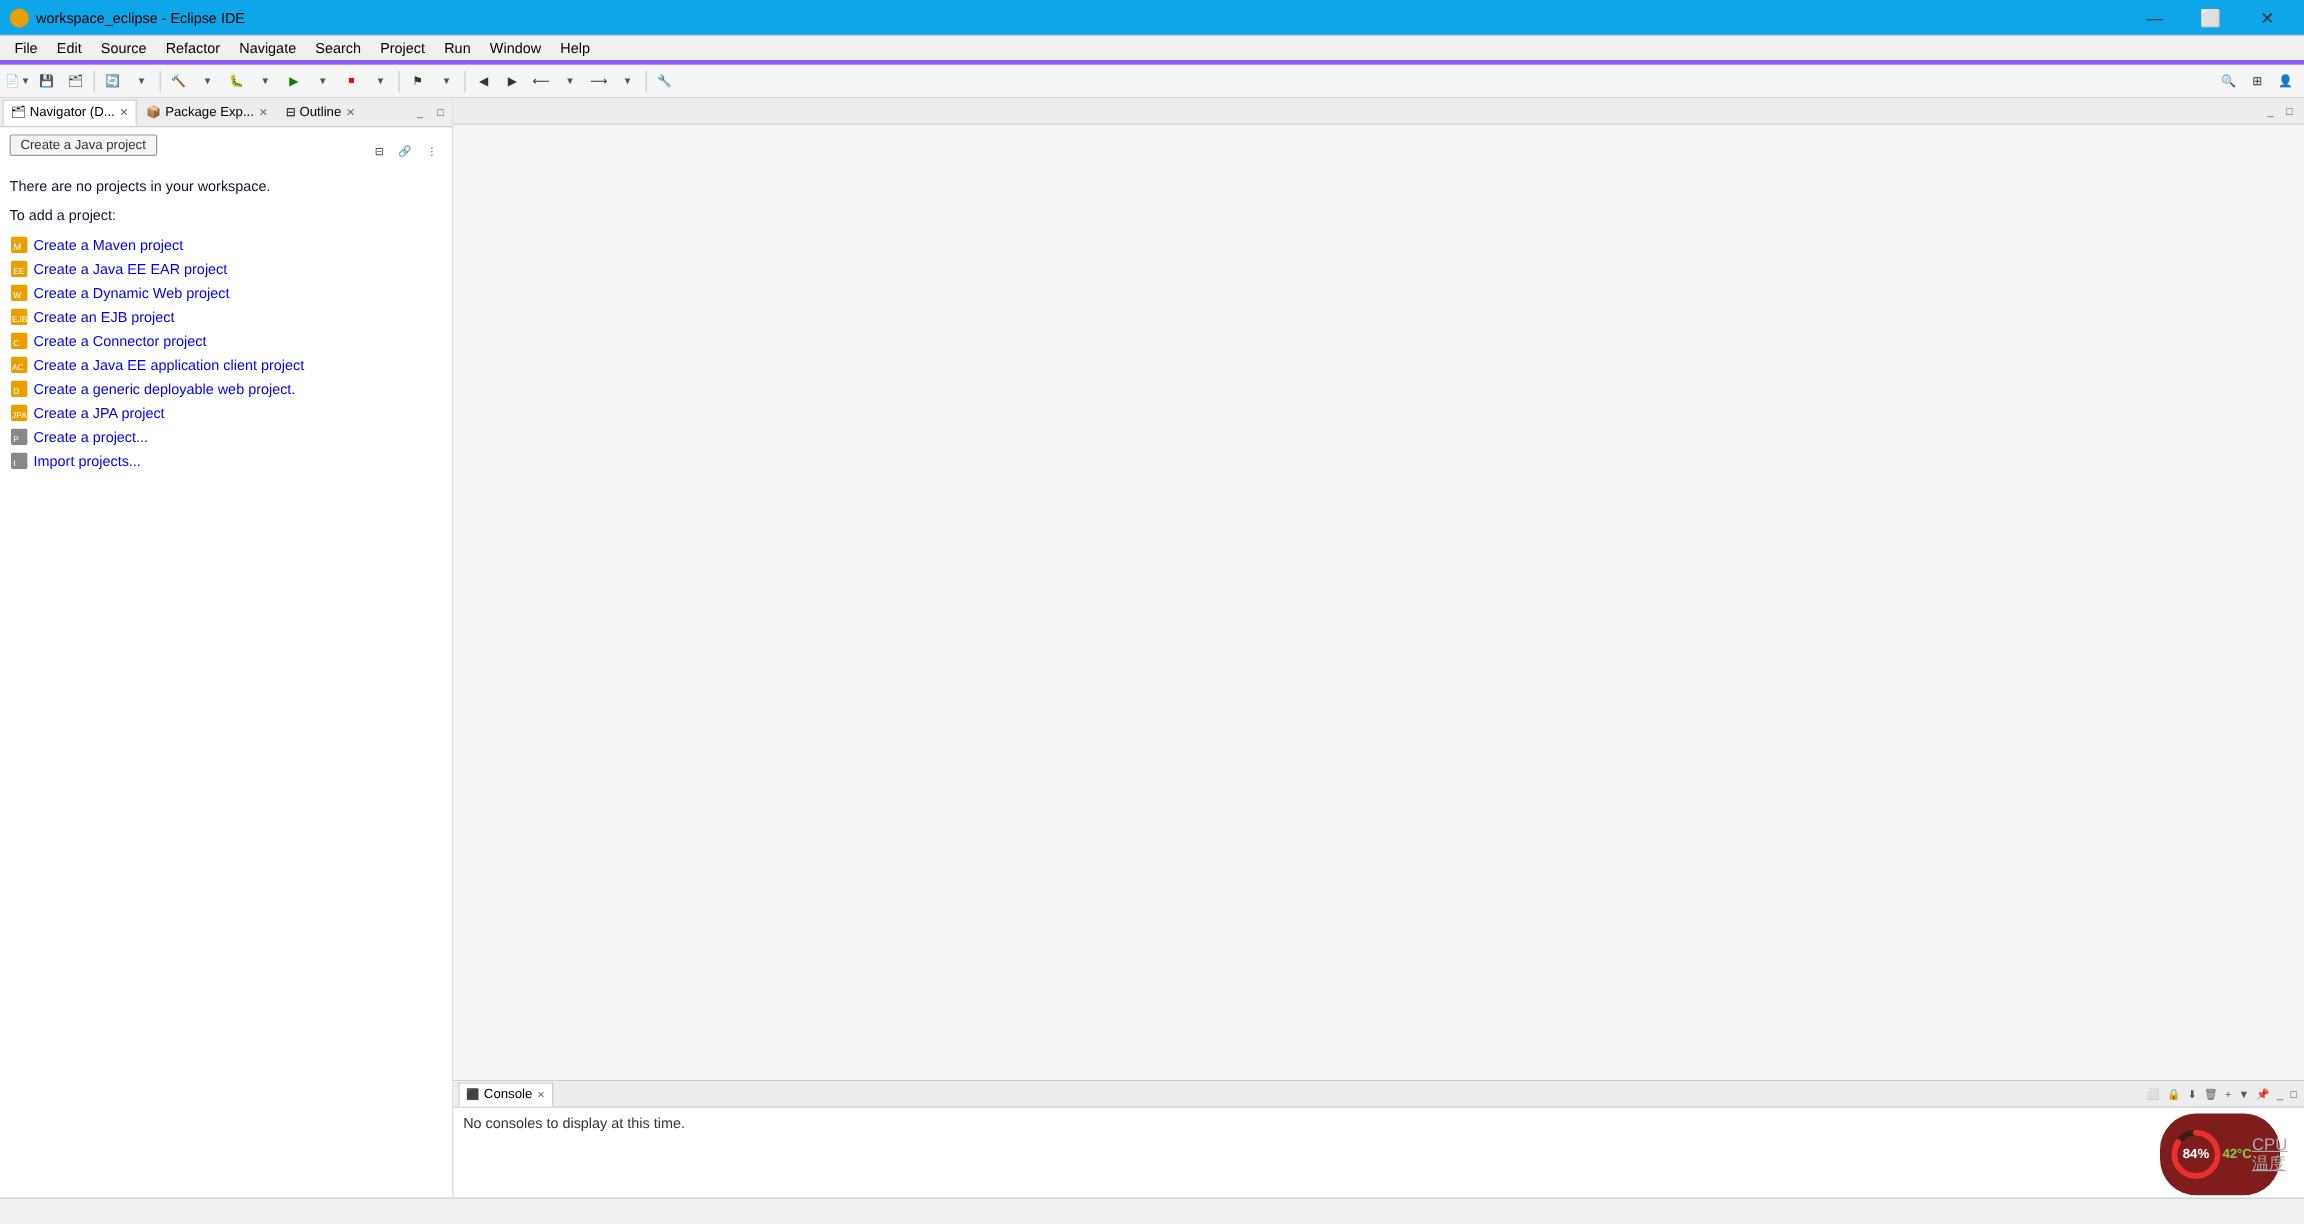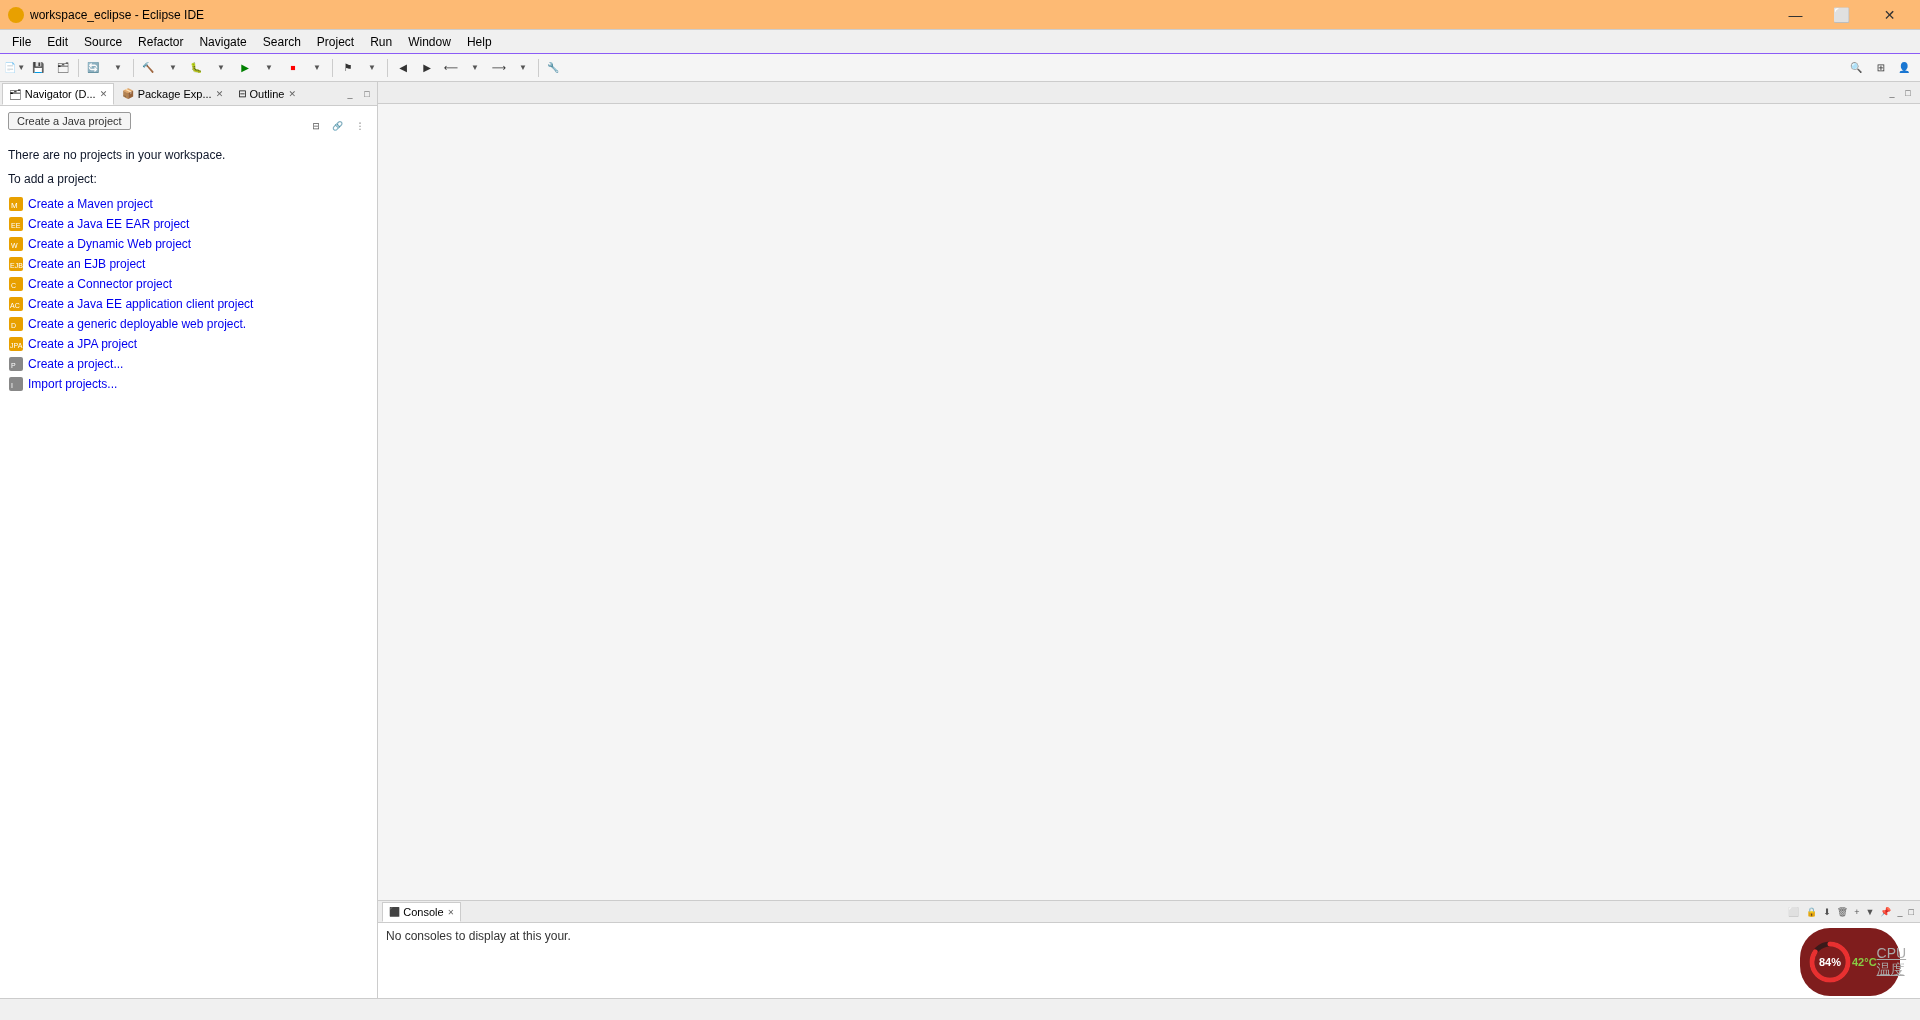--- a/index.html
+++ b/index.html
@@ -8,21 +8,21 @@
       font-size: 12px;
       background: #f0f0f0;
       width: 1920px;
       height: 1020px;
       overflow: hidden;
       position: relative;
     }
 
     
     #title-bar {
-      background: #fdba74;
+      background: #0ea5e9;
       height: 30px;
       display: flex;
       align-items: center;
       padding: 0 8px;
       border-bottom: 1px solid #ccc;
       user-select: none;
     }
     #title-bar .app-icon {
       width: 16px; height: 16px;
       margin-right: 6px;
@@ -48,21 +48,21 @@
       color: #333;
     }
 
     
     #menu-bar {
       background: #f0f0f0;
       height: 24px;
       display: flex;
       align-items: center;
       padding: 0 4px;
-      border-bottom: 1px solid #8b5cf6;
+      border-bottom: 4px solid #8b5cf6;
     }
     .menu-item {
       padding: 2px 8px;
       cursor: pointer;
       font-size: 12px;
       color: #000;
       height: 22px;
       display: flex;
       align-items: center;
     }
@@ -622,21 +622,21 @@
           <div class="bottom-tab-action">⬇</div>
           <div class="bottom-tab-action">🗑</div>
           <div class="bottom-tab-action">+</div>
           <div class="bottom-tab-action">▼</div>
           <div class="bottom-tab-action">📌</div>
           <div class="bottom-tab-action">_</div>
           <div class="bottom-tab-action">□</div>
         </div>
       </div>
       <div id="console-content">
-        <span>No consoles to display at this your.</span>
+        <span>No consoles to display at this time.</span>
       </div>
     </div>
   </div>
 </div>
 
 <div id="status-bar">
   <span></span>
 </div>
 
 <div id="cpu-widget">

